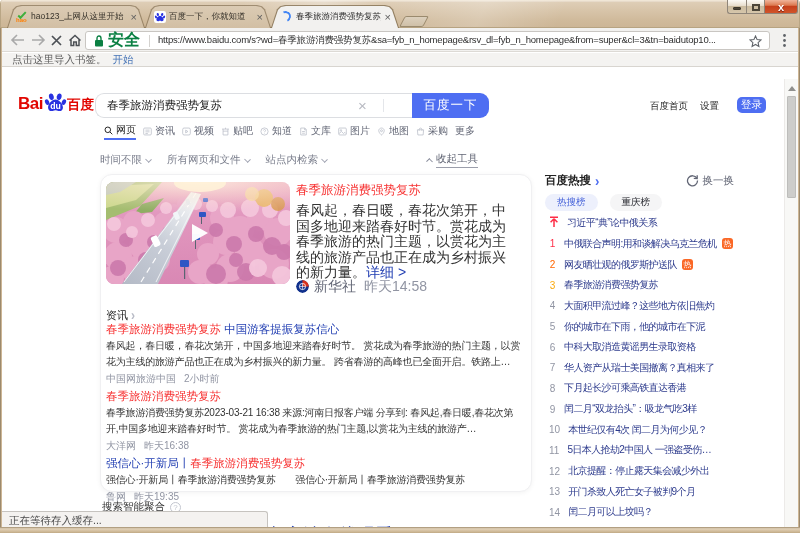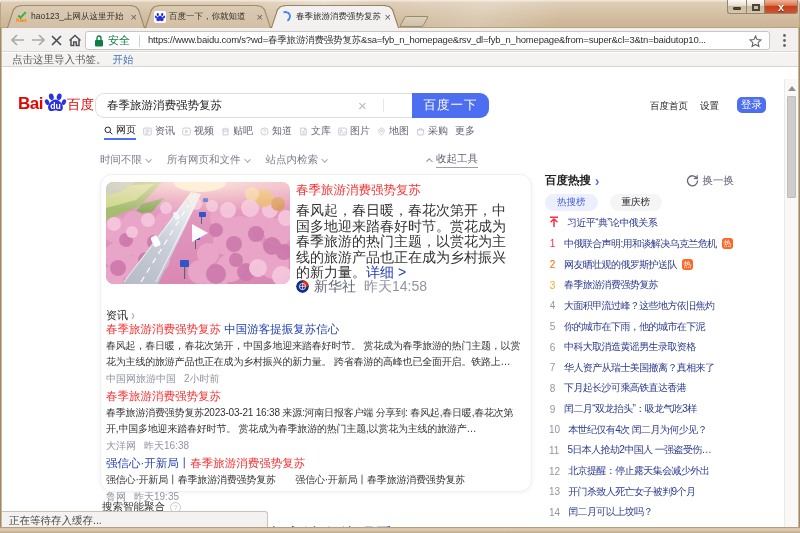--- a/index.html
+++ b/index.html
@@ -35,21 +35,21 @@
 .tab.active .ttl{color:#2c2c2c}
 .tab .tx{color:#5f5f5f;font-size:11px;line-height:10px;flex:0 0 auto;padding:0 1px}
 .newtab{position:absolute;left:402px;top:16px;width:24px;height:11px;background:linear-gradient(180deg,#dcd0bd,#cfc0a8);border:1px solid #9a8a6e;transform:skewX(-28deg);border-radius:2px;z-index:2}
 
 .fav{width:12px;height:12px;flex:0 0 auto;position:relative}
 .spinner{width:11px;height:11px;border-radius:50%;border:2px solid #4285f4;border-bottom-color:transparent;border-left-color:transparent;transform:rotate(20deg);flex:0 0 auto;margin-right:2px}
 
 .toolbar{position:absolute;top:28px;left:1px;right:1px;height:24px;background:#f2f1ef;border-bottom:1px solid #dddad5}
 .tbi{position:absolute;top:0;height:24px;display:flex;align-items:center;justify-content:center}
 .omnibox{position:absolute;left:84px;right:29px;top:3px;height:19px;background:#fff;border:1px solid #c9c6c2;border-radius:3px;display:flex;align-items:center;padding:0 26px 0 8px;font-size:11px}
-.sec{color:#0b8043;font-size:11px;font-weight:normal;margin-left:4px}
+.sec{color:#0b8043;font-size:16px;font-weight:bold;margin-left:4px}
 .osep{width:1px;height:12px;background:#d4d2cf;margin:0 8px 0 9px}
 .url{color:#2f2f2f;font-size:9.5px;white-space:nowrap;overflow:hidden;letter-spacing:-0.2px}
 .star{position:absolute;right:7px;top:3px}
 .dots{position:absolute;right:8px;top:5px;width:14px;height:14px;display:flex;align-items:center;justify-content:center}
 
 .bookbar{position:absolute;top:53px;left:1px;right:1px;height:14px;background:#f4f3f1;border-bottom:1px solid #d8d5d0;display:flex;align-items:center;font-size:10.5px;padding-left:11px}
 .bookbar .hint{color:#5c5c5c}
 .bookbar .golink{color:#4a77b8;margin-left:6px;text-decoration:none}
 
 .page{position:absolute;top:79px;left:2px;right:2px;height:460px;background:#fff;overflow:hidden;z-index:1}
@@ -58,21 +58,21 @@
 .psb .thumb{position:absolute;left:2px;right:2px;top:17px;height:102px;background:#cdcdcb;border:1px solid #bdbdbb;border-radius:1px}
 .psb .aru,.psb .ard{position:absolute;left:3px;width:0;height:0;border-left:4px solid transparent;border-right:4px solid transparent}
 .psb .aru{top:7px;border-bottom:5px solid #8f8f8d}
 .psb .ard{bottom:7px;border-top:5px solid #8f8f8d}
 </style>
 <style>
 
 .logo{position:absolute;left:16px;top:11px;display:flex;align-items:flex-end;height:28px}
 .logo .bai{color:#e10601;font-weight:bold;font-size:17px;letter-spacing:-0.5px;line-height:28px}
 .logo .pawwrap{width:23px;height:28px;margin:0 0 0 1px;position:relative}
-.logo .cnname{color:#e10601;font-weight:normal;font-size:13.5px;line-height:26px;letter-spacing:0px}
+.logo .cnname{color:#e10601;font-weight:bold;font-size:13.5px;line-height:26px;letter-spacing:0px}
 .sbox{position:absolute;left:93px;top:14px;width:317px;height:25px;border:1px solid #dcdee2;border-right:none;border-radius:9px 0 0 9px;display:flex;align-items:center;padding-left:11px;font-size:11.5px;color:#222}
 .sclear{position:absolute;left:348px;top:14px;width:25px;height:25px;display:flex;align-items:center;justify-content:center;color:#b8bac2;font-size:15px}
 .ssep{position:absolute;left:381px;top:20px;width:1px;height:13px;background:#e4e6ea}
 .sbtn{position:absolute;left:410px;top:14px;width:77px;height:25px;background:#4e6ef2;border-radius:0 9px 9px 0;color:#fff;font-size:12.5px;display:flex;align-items:center;justify-content:center;letter-spacing:1px}
 .toplinks{position:absolute;top:21px;left:648px;display:flex;align-items:flex-end;font-size:9.5px;color:#1f1f1f}
 .toplinks .tl2{margin-left:12px}
 .loginbtn{position:absolute;left:735px;top:18px;height:16px;padding:0 4px;background:#4e6ef2;color:#fff;font-size:10.5px;border-radius:5px;display:flex;align-items:center}
 
 .nav{position:absolute;left:102px;top:47px;display:flex;align-items:flex-start}
 .nav .ni{display:flex;align-items:center;gap:3px;font-size:10px;color:#626675;margin-right:7px;padding-bottom:4px;white-space:nowrap;height:14px}

